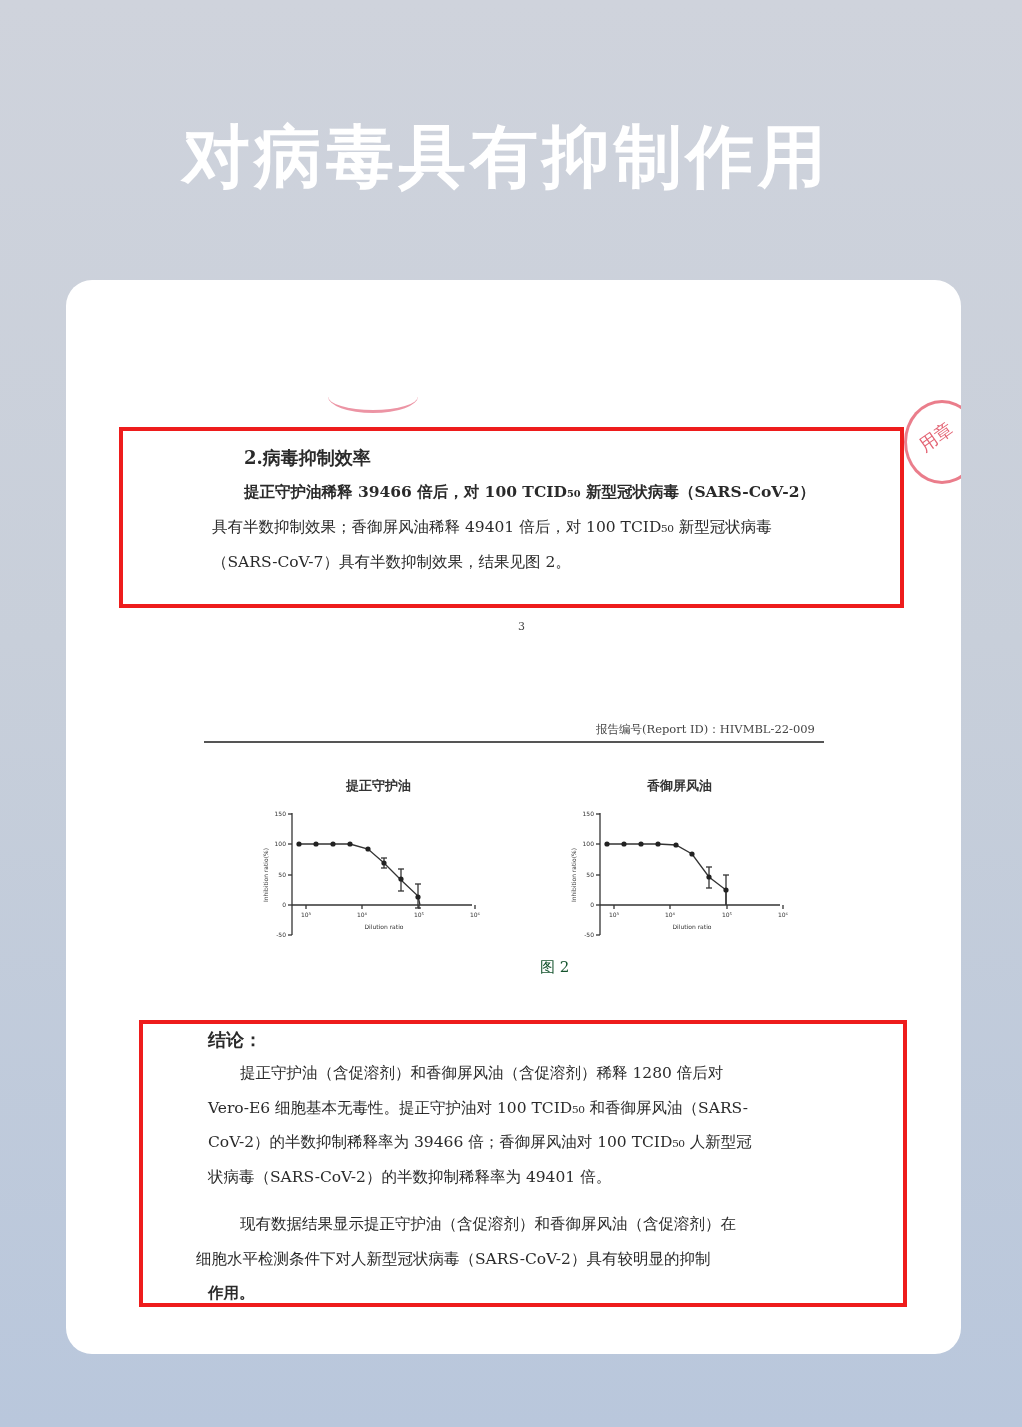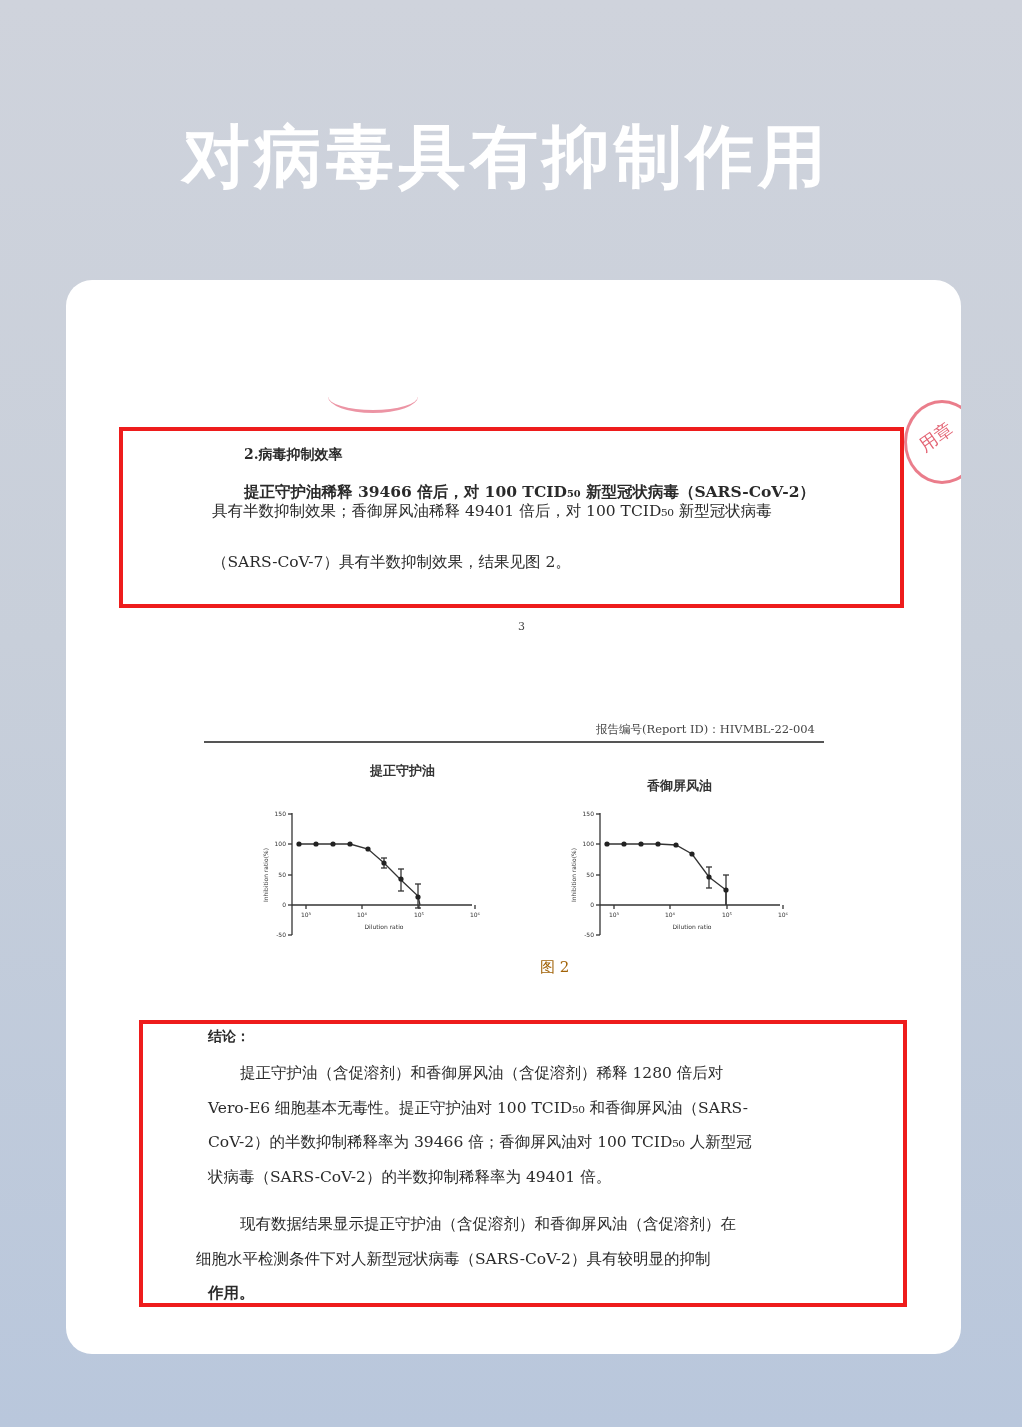--- a/index.html
+++ b/index.html
@@ -28,56 +28,56 @@
     .seal-text {
       position: absolute; left: 852px; top: 145px; color: rgba(220,60,80,0.8);
       font-family: "DejaVu Sans", sans-serif; font-size: 18px; transform: rotate(-35deg);
     }
     .red-box {
       position: absolute; border: 4px solid #ee1c1c; box-sizing: border-box;
     }
     .box1 { left: 53px; top: 147px; width: 785px; height: 181px; }
     .box2 { left: 73px; top: 740px; width: 768px; height: 287px; }
     .doc-text { position: absolute; color: #2a2a2a; font-size: 15.5px; }
-    .heading { font-weight: bold; font-size: 14px; }
+    .heading { font-weight: bold; font-size: 18px; }
     .line { position: absolute; white-space: nowrap; }
     .page-num { position: absolute; left: 452px; top: 340px; font-size: 11px; color: #444; }
     .report-id { position: absolute; left: 530px; top: 442px; font-size: 11.5px; color: #444; white-space: nowrap; }
     .hr { position: absolute; left: 138px; top: 461px; width: 620px; height: 2px; background: #555; }
     .chart { position: absolute; }
     .chart-title {
       position: absolute; font-family: "DejaVu Sans", sans-serif; font-size: 13px;
       color: #333; font-weight: bold; white-space: nowrap;
     }
-    .fig-caption { position: absolute; left: 474px; top: 678px; font-size: 15px; color: #a16207; }
+    .fig-caption { position: absolute; left: 474px; top: 678px; font-size: 15px; color: #14532d; }
     svg text { font-family: "DejaVu Sans", sans-serif; }
   </style>
 </head>
 <body>
 
 <div class="hero-title">对病毒具有抑制作用</div>
 
 <div class="card">
   <div class="stamp-arc"></div>
   <div class="seal"></div>
   <div class="seal-text">用章</div>
 
   <div class="red-box box1"></div>
   <div class="doc-text">
     <div class="line heading" style="left:178px; top:166px;">2.病毒抑制效率</div>
     <div class="line" style="left:178px; top:202px;font-weight:bold;">提正守护油稀释 39466 倍后，对 100 TCID₅₀ 新型冠状病毒（SARS-CoV-2）</div>
-    <div class="line" style="left:146px; top:221px;">具有半数抑制效果；香御屏风油稀释 49401 倍后，对 100 TCID₅₀ 新型冠状病毒</div>
+    <div class="line" style="left:146px; top:237px;">具有半数抑制效果；香御屏风油稀释 49401 倍后，对 100 TCID₅₀ 新型冠状病毒</div>
     <div class="line" style="left:146px; top:272px;">（SARS-CoV-7）具有半数抑制效果，结果见图 2。</div>
   </div>
 
   <div class="page-num">3</div>
-  <div class="report-id">报告编号(Report ID)：HIVMBL-22-004</div>
+  <div class="report-id">报告编号(Report ID)：HIVMBL-22-009</div>
   <div class="hr"></div>
 
-  <div class="chart-title" style="left:280px; top:482px;margin-left:24px;">提正守护油</div>
+  <div class="chart-title" style="left:280px; top:497px;">提正守护油</div>
   <svg class="chart" style="left:188px; top:525px;" width="230" height="135" viewBox="0 0 230 135">
     <g stroke="#333" stroke-width="1.3" fill="none">
       <line x1="38" y1="8" x2="38" y2="130"></line>
       <line x1="38" y1="100" x2="218" y2="100"></line>
       <line x1="34" y1="9" x2="38" y2="9"></line>
       <line x1="34" y1="39" x2="38" y2="39"></line>
       <line x1="34" y1="70" x2="38" y2="70"></line>
       <line x1="34" y1="100" x2="38" y2="100"></line>
       <line x1="34" y1="130" x2="38" y2="130"></line>
       <line x1="52" y1="100" x2="52" y2="104"></line>

